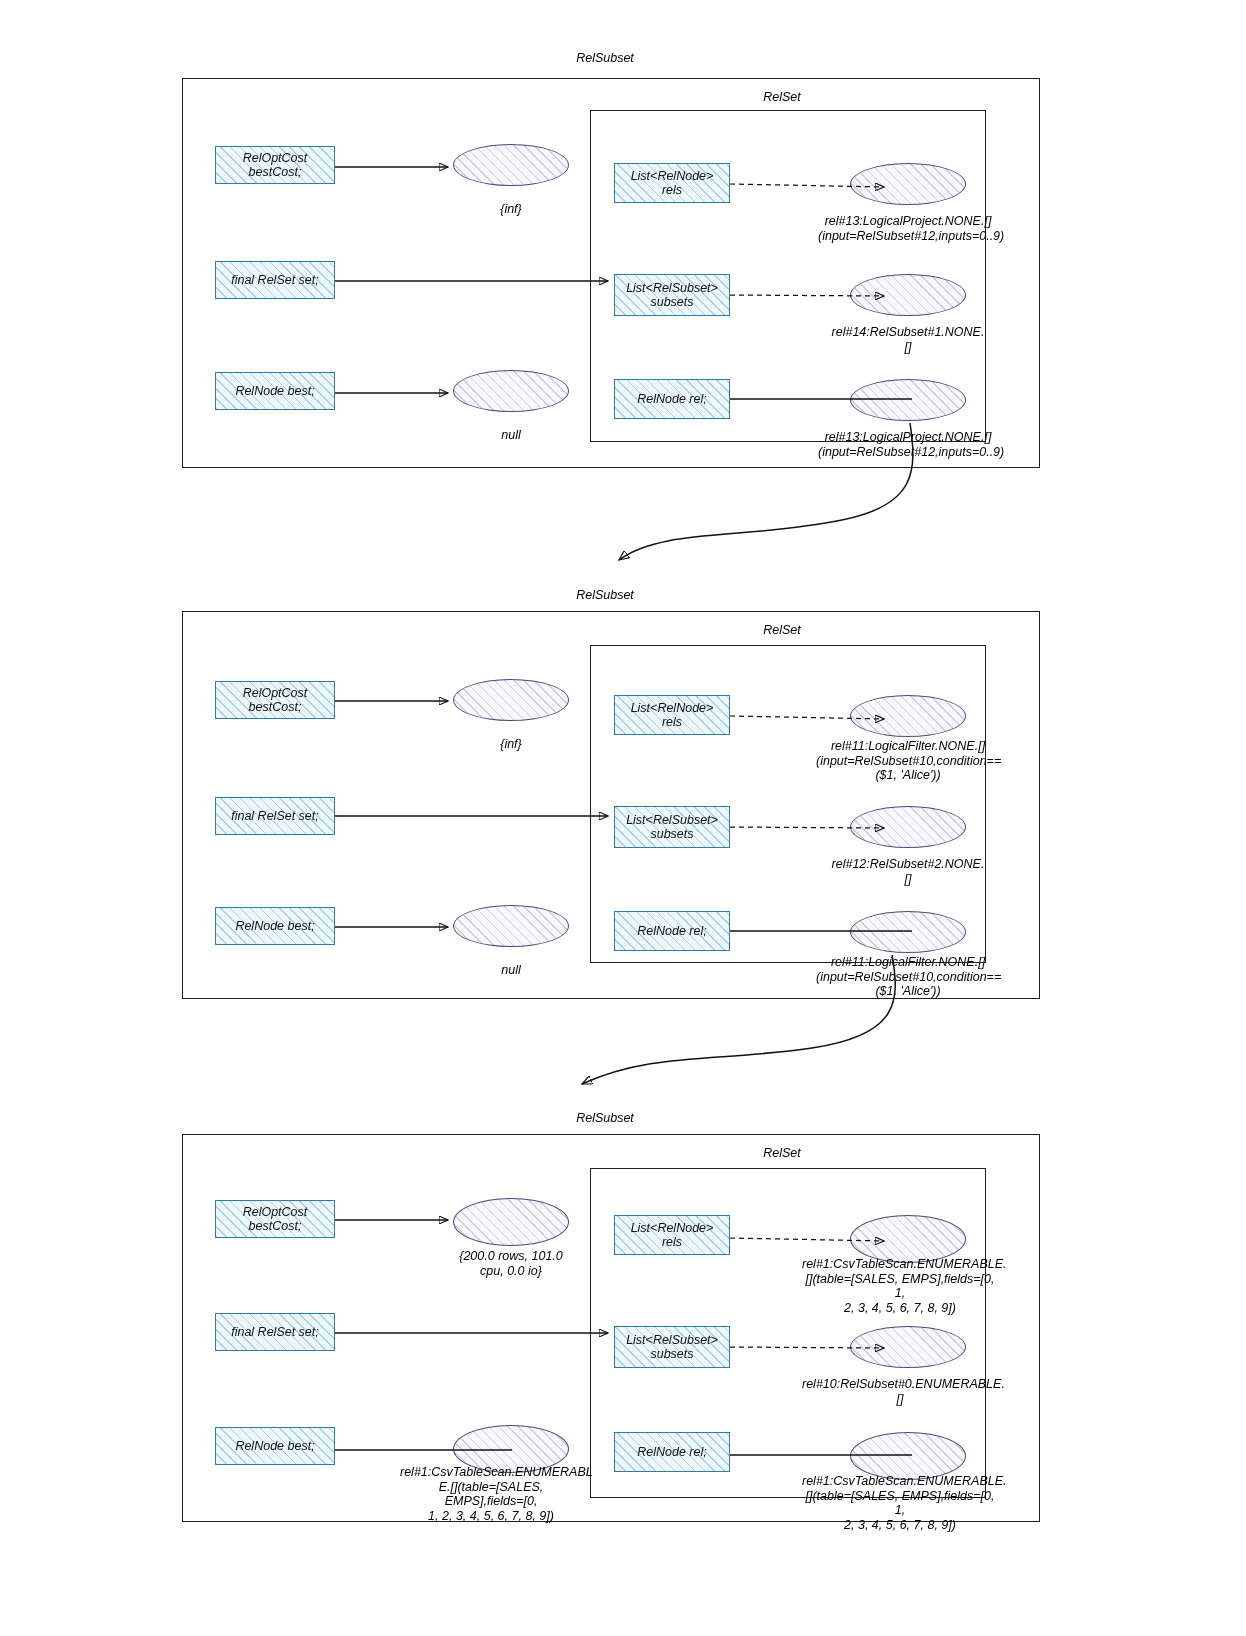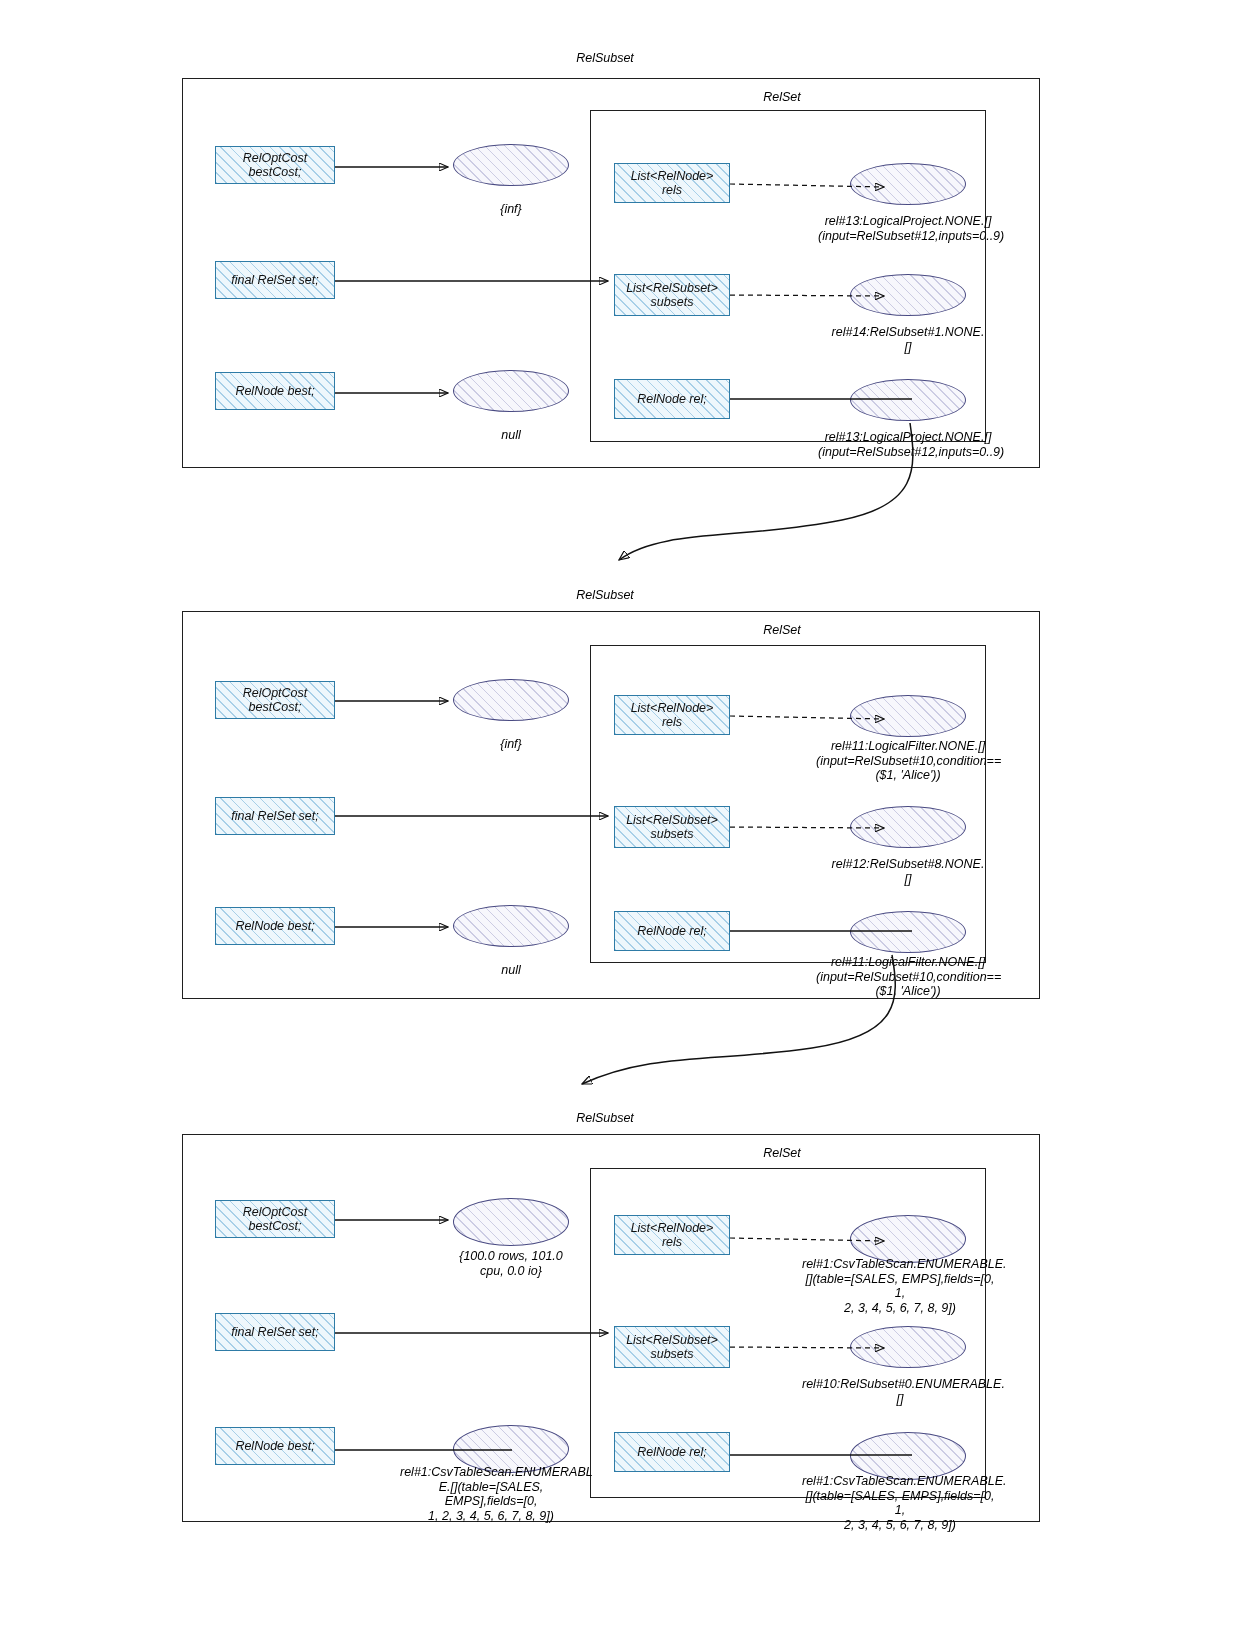--- a/index.html
+++ b/index.html
@@ -108,21 +108,21 @@
   <div class="hbox" style="left:602px;top:806px;width:116px;height:42px;white-space:pre-line;">List&lt;RelSubset&gt;
 subsets</div>
   <div class="hbox" style="left:602px;top:911px;width:116px;height:40px;">RelNode rel;</div>
 
   <div class="hell" style="left:838px;top:695px;width:116px;height:42px;"></div>
   <div class="ell-text" style="left:804px;top:695px;width:184px;">rel#11:LogicalFilter.NONE.[]
 (input=RelSubset#10,condition==
 ($1, 'Alice'))</div>
 
   <div class="hell" style="left:838px;top:806px;width:116px;height:42px;"></div>
-  <div class="ell-text" style="left:816px;top:813px;width:160px;">rel#12:RelSubset#8.NONE.
+  <div class="ell-text" style="left:816px;top:813px;width:160px;">rel#12:RelSubset#2.NONE.
 []</div>
 
   <div class="hell" style="left:838px;top:911px;width:116px;height:42px;"></div>
   <div class="ell-text" style="left:804px;top:911px;width:184px;">rel#11:LogicalFilter.NONE.[]
 (input=RelSubset#10,condition==
 ($1, 'Alice'))</div>
 
   <div class="panel-title" style="left:373px;top:1096px;width:440px;">
     <span>RelSubset</span><br>
     <span>rel#10:RelSubset#0.ENUMERABLE.[]</span>
@@ -131,21 +131,21 @@
   <div class="subset-frame" style="left:170px;top:1134px;width:858px;height:388px;"></div>
 
   <div class="relset-label" style="left:660px;top:1146px;width:220px;">RelSet</div>
   <div class="relset-frame" style="left:578px;top:1168px;width:396px;height:330px;"></div>
 
   <div class="hbox" style="left:203px;top:1200px;width:120px;height:38px;">RelOptCost bestCost;</div>
   <div class="hbox" style="left:203px;top:1313px;width:120px;height:38px;">final RelSet set;</div>
   <div class="hbox" style="left:203px;top:1427px;width:120px;height:38px;">RelNode best;</div>
 
   <div class="hell" style="left:441px;top:1198px;width:116px;height:48px;"></div>
-  <div class="ell-text" style="left:436px;top:1205px;width:126px;">{100.0 rows, 101.0
+  <div class="ell-text" style="left:436px;top:1205px;width:126px;">{200.0 rows, 101.0
 cpu, 0.0 io}</div>
 
   <div class="hell" style="left:441px;top:1425px;width:116px;height:48px;"></div>
   <div class="ell-text" style="left:388px;top:1421px;width:182px;">rel#1:CsvTableScan.ENUMERABL
 E.[](table=[SALES, EMPS],fields=[0,
 1, 2, 3, 4, 5, 6, 7, 8, 9])</div>
 
   <div class="hbox" style="left:602px;top:1215px;width:116px;height:40px;">List&lt;RelNode&gt; rels</div>
   <div class="hbox" style="left:602px;top:1326px;width:116px;height:42px;white-space:pre-line;">List&lt;RelSubset&gt;
 subsets</div>

